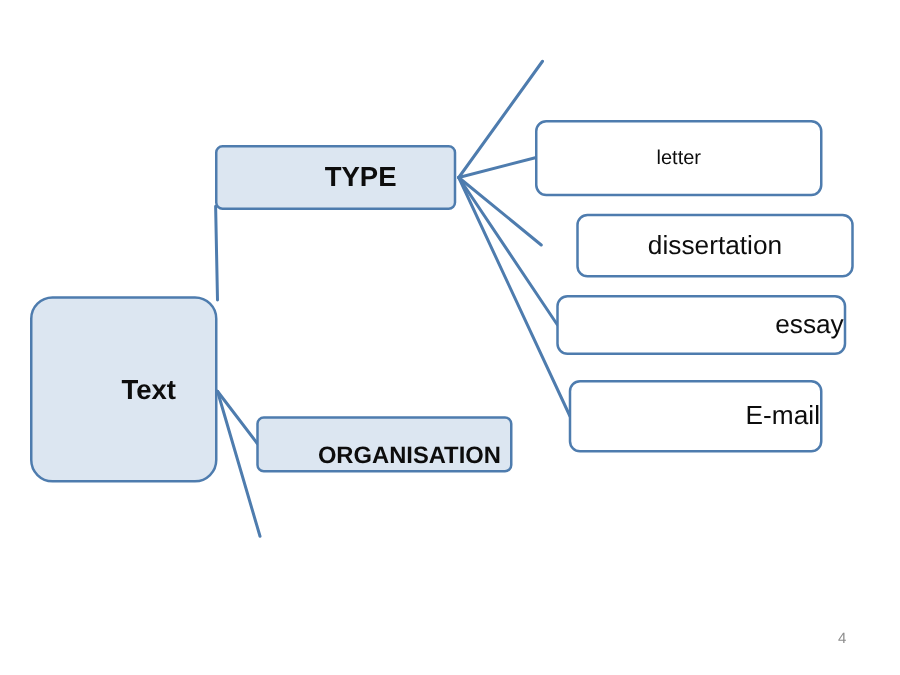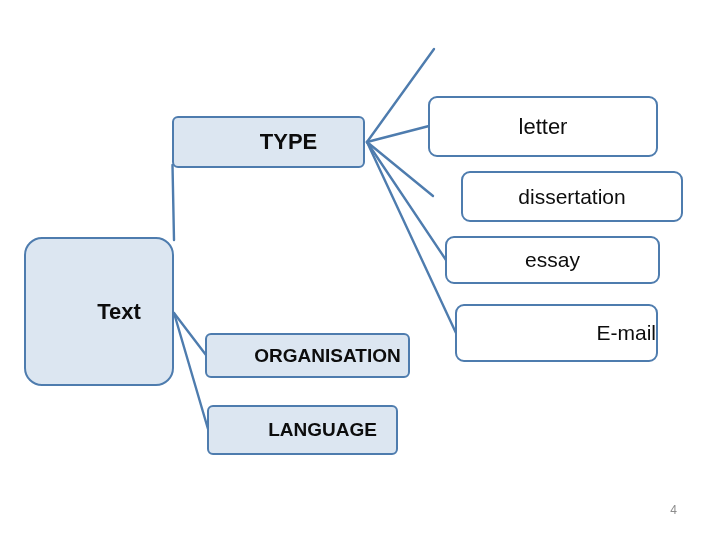--- a/index.html
+++ b/index.html
@@ -35,26 +35,26 @@
     background: #dce6f1;
     border: 2.5px solid #4e7cae;
     text-align: center;
     white-space: nowrap;
   }
   .node.plain { background: #ffffff; }
   .node.bold  { font-weight: bold; padding-left: 40px; }
 
   #node-root         { left: 24px;  top: 237px; width: 150px; height: 149px; border-radius: 18px; font-size: 22px; font-weight: bold; }
   #node-type         { left: 172px; top: 116px; width: 193px; height: 52px;  border-radius: 6px;  font-size: 22px; font-weight: bold; }
-  #node-organisation { left: 205px; top: 333px; width: 205px; height: 45px;  border-radius: 6px;  font-size: 19px; font-weight: bold; }
+  #node-organisation { left: 205px; top: 333px; width: 205px; height: 45px;  border-radius: 6px;  font-size: 19px; font-weight: bold; align-items: flex-end; }
   #node-language     { left: 207px; top: 405px; width: 191px; height: 50px;  border-radius: 6px;  font-size: 19px; font-weight: bold; }
   #node-report       { left: 433px; top: 19px;  width: 217px; height: 59px;  border-radius: 9px;  font-size: 21px; }
-  #node-letter       { left: 428px; top: 96px;  width: 230px; height: 61px;  border-radius: 9px;  font-size: 22px; }
+  #node-letter       { left: 428px; top: 96px;  width: 230px; height: 61px;  border-radius: 9px;  font-size: 16px; }
   #node-dissertation { left: 433px; top: 171px; width: 222px; height: 51px;  border-radius: 9px;  font-size: 21px; margin-left: 28px; }
-  #node-essay        { left: 445px; top: 236px; width: 215px; height: 48px;  border-radius: 9px;  font-size: 21px; }
+  #node-essay        { left: 445px; top: 236px; width: 232px; height: 48px;  border-radius: 9px;  font-size: 21px; justify-content: flex-end; }
   #node-email        { left: 455px; top: 304px; width: 203px; height: 58px;  border-radius: 9px;  font-size: 21px; justify-content: flex-end; }
 
   .page-number {
     position: absolute;
     right: 43px; top: 503px;
     font-size: 12px;
     color: #8c8c8c;
   }
 </style>
 </head>
@@ -78,23 +78,20 @@
   </div>
 
   <div class="node bold" id="node-type">
     <span>TYPE</span>
   </div>
 
   <div class="node bold" id="node-organisation">
     <span>ORGANISATION</span>
   </div>
 
-  <div class="node bold" id="node-language">
-    <span>LANGUAGE</span>
-  </div>
 
 
   <div class="node plain" id="node-letter">
     <span>letter</span>
   </div>
 
   <div class="node plain" id="node-dissertation">
     <span>dissertation</span>
   </div>
 

